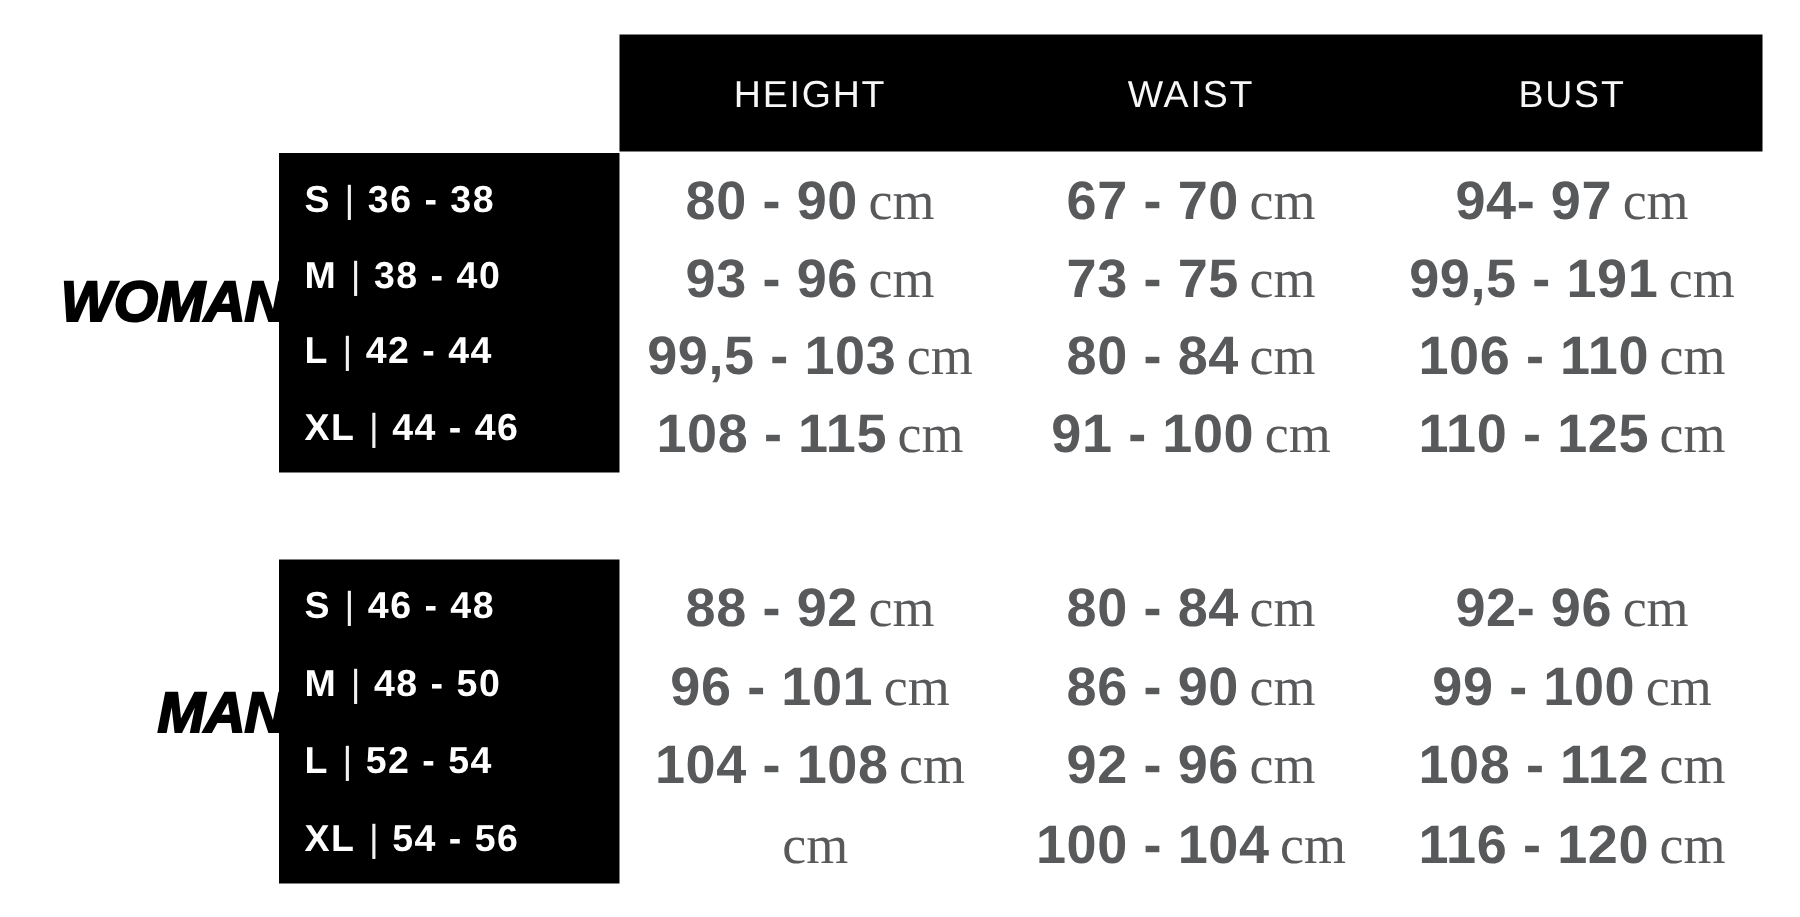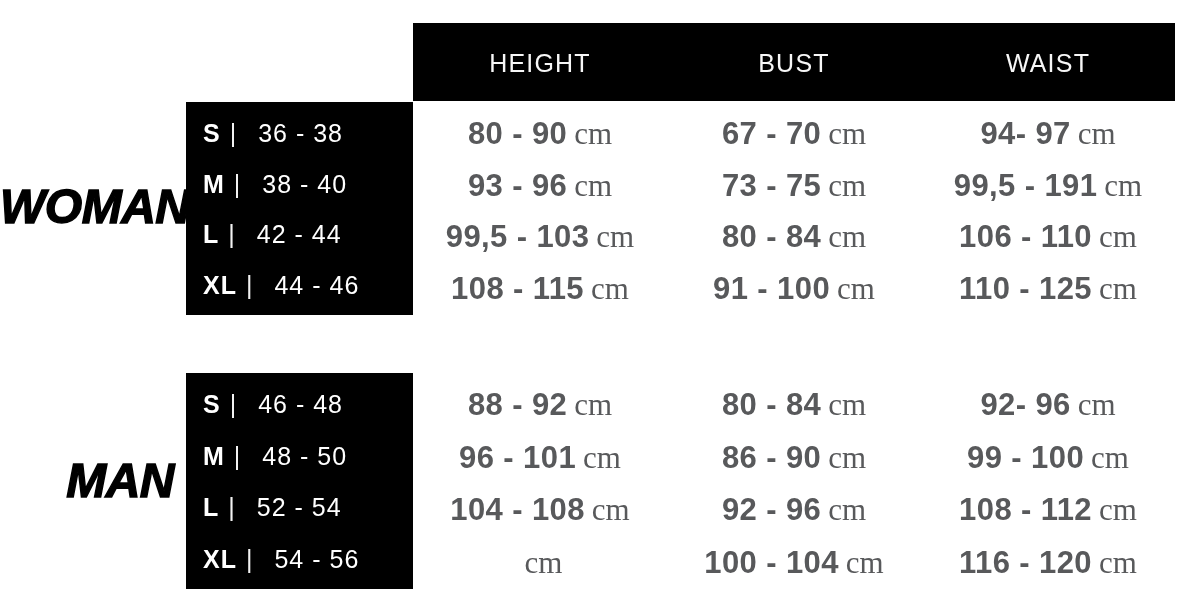--- a/index.html
+++ b/index.html
@@ -20,53 +20,53 @@
   .size-block{
     position:absolute;left:186px;width:227px;background:#000;
     display:flex;flex-direction:column;box-sizing:border-box;
     padding:6px 0 4px 17px;
   }
   .woman-block{top:102px;height:213px;}
   .man-block{top:373px;height:216px;}
   .size-row{flex:1;display:flex;align-items:center;color:#fff;font-size:25px;white-space:nowrap;}
   .size-row .size{font-weight:bold;letter-spacing:1px;}
   .size-row .sep{margin:0 9px;font-weight:400;opacity:.95;}
-  .size-row .range{font-weight:400;letter-spacing:1px;margin-left:13px;}
+  .size-row .range{font-weight:700;letter-spacing:1px;}
   
   .group-label{
-    position:absolute;left:0;width:174px;text-align:right;line-height:1;
-    font-size:48px;font-weight:bold;font-style:italic;color:#000;
+    position:absolute;left:16px;width:174px;text-align:right;line-height:1;
+    font-size:38px;font-weight:bold;font-style:italic;color:#000;
     -webkit-text-stroke:1.4px #000;letter-spacing:-0.5px;white-space:nowrap;
   }
   .woman-label{top:183px;}
   .man-label{top:457px;}
   
   .data-grid{
     position:absolute;left:413px;width:762px;box-sizing:border-box;
     display:grid;grid-template-columns:repeat(3,1fr);grid-template-rows:repeat(4,1fr);
     padding-top:6px;
   }
   .woman-grid{top:102px;height:213px;}
   .man-grid{top:373px;height:216px;}
   .cell{
     display:flex;align-items:center;justify-content:center;
-    font-size:31px;color:#58595b;white-space:nowrap;
+    font-size:36px;color:#58595b;white-space:nowrap;
   }
   .cell .num{font-weight:bold;letter-spacing:.4px;}
   .cell .unit{font-weight:400;margin-left:7px;font-family:Liberation Serif, serif;}
 </style>
 </head>
 <body>
 
 <div class="canvas">
 
   <div class="header-bar">
     <div class="hcell">HEIGHT</div>
+    <div class="hcell">WAIST</div>
     <div class="hcell">BUST</div>
-    <div class="hcell">WAIST</div>
   </div>
 
   <div class="group-label woman-label">WOMAN</div>
 
   <div class="size-block woman-block">
     <div class="size-row">
       <span class="size">S</span>
         <span class="sep">|</span>
         <span class="range">36 - 38</span>
     </div>

